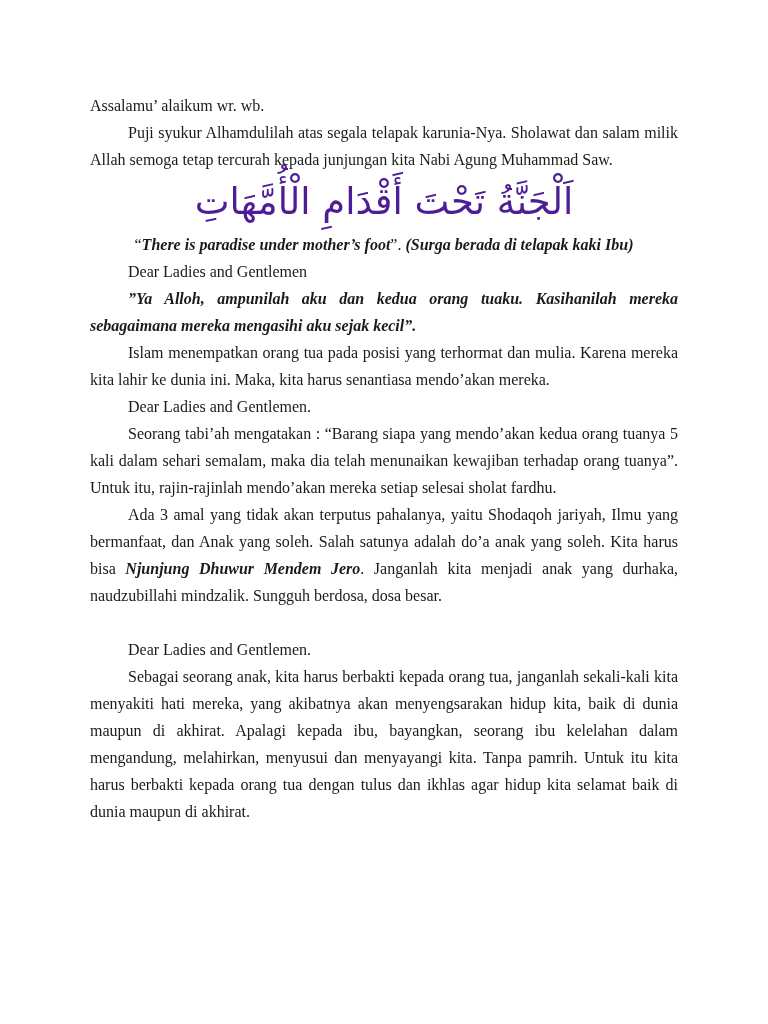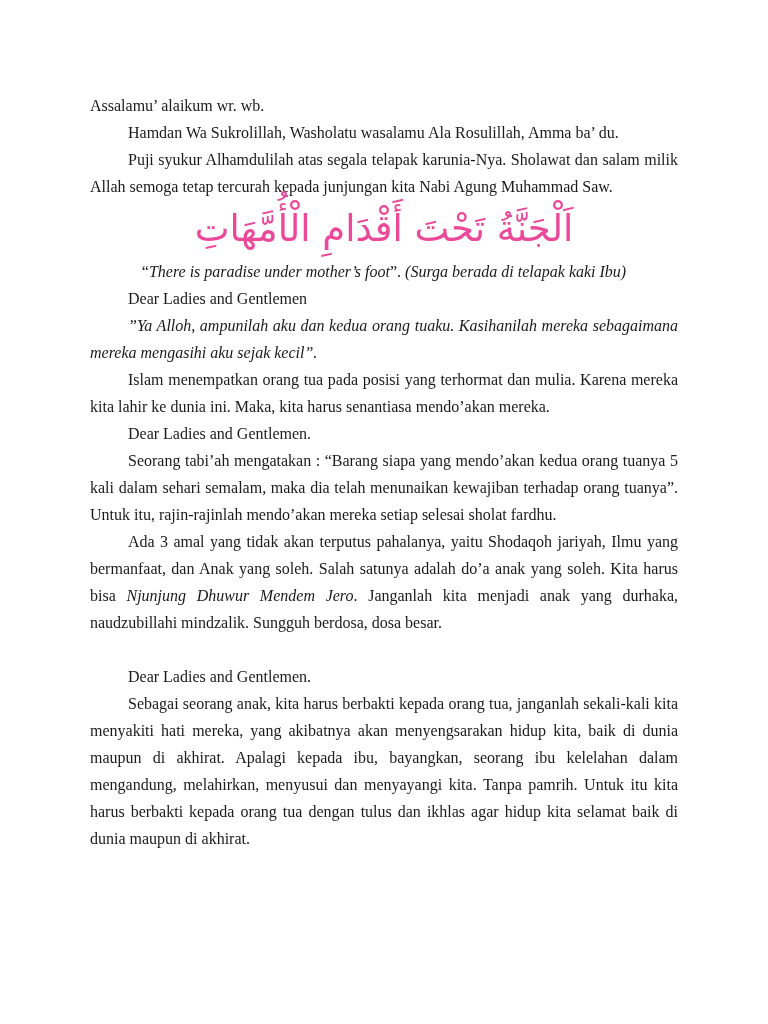--- a/index.html
+++ b/index.html
@@ -30,40 +30,39 @@
   }
   .page p.plain { text-indent: 0; }
   .page p.indent { text-indent: 38px; }
   .page p.arabic {
     text-align: center;
     text-indent: 0;
     font-family: "DejaVu Sans", sans-serif;
     font-size: 37px;
     line-height: 58px;
     letter-spacing: 1px;
-    color: #ec4899;
+    color: #4c1d95;
   }
   .page p.center {
     text-align: center;
     text-indent: 0;
   }
   .page p.spacer {
     height: 27px;
   }
   .bi {
-    font-weight: normal;
+    font-weight: bold;
     font-style: italic;
   }
 </style>
 </head>
 <body>
 
 <div class="page">
     <p class="plain"><span>Assalamu’ alaikum wr. wb.</span></p>
-    <p class="indent"><span>Hamdan Wa Sukrolillah, Washolatu wasalamu Ala Rosulillah, Amma ba’ du.</span></p>
     <p class="indent"><span>Puji syukur Alhamdulilah atas segala telapak karunia-Nya. Sholawat dan salam milik Allah semoga tetap tercurah kepada junjungan kita Nabi Agung Muhammad Saw.</span></p>
     <p class="arabic"><span>اَلْجَنَّةُ تَحْتَ أَقْدَامِ الْأُمَّهَاتِ</span></p>
     <p class="center"><span>“</span><span class="bi">There is paradise under mother’s foot</span><span>”. </span><span class="bi">(Surga berada di telapak kaki Ibu)</span></p>
     <p class="indent"><span>Dear Ladies and Gentlemen</span></p>
     <p class="indent"><span class="bi">”Ya Alloh, ampunilah aku dan kedua orang tuaku. Kasihanilah mereka sebagaimana mereka mengasihi aku sejak kecil”.</span></p>
     <p class="indent"><span>Islam menempatkan orang tua pada posisi yang terhormat dan mulia. Karena mereka kita lahir ke dunia ini. Maka, kita harus senantiasa mendo’akan mereka.</span></p>
     <p class="indent"><span>Dear Ladies and Gentlemen.</span></p>
     <p class="indent"><span>Seorang tabi’ah mengatakan : “Barang siapa yang mendo’akan kedua orang tuanya 5 kali dalam sehari semalam, maka dia telah menunaikan kewajiban terhadap orang tuanya”. Untuk itu, rajin-rajinlah mendo’akan mereka setiap selesai sholat fardhu.</span></p>
     <p class="indent"><span>Ada 3 amal yang tidak akan terputus pahalanya, yaitu Shodaqoh jariyah, Ilmu yang bermanfaat, dan Anak yang soleh. Salah satunya adalah do’a anak yang soleh. Kita harus bisa </span><span class="bi">Njunjung Dhuwur Mendem Jero</span><span>. Janganlah kita menjadi anak yang durhaka, naudzubillahi mindzalik. Sungguh berdosa, dosa besar.</span></p>
     <p class="spacer"></p>

